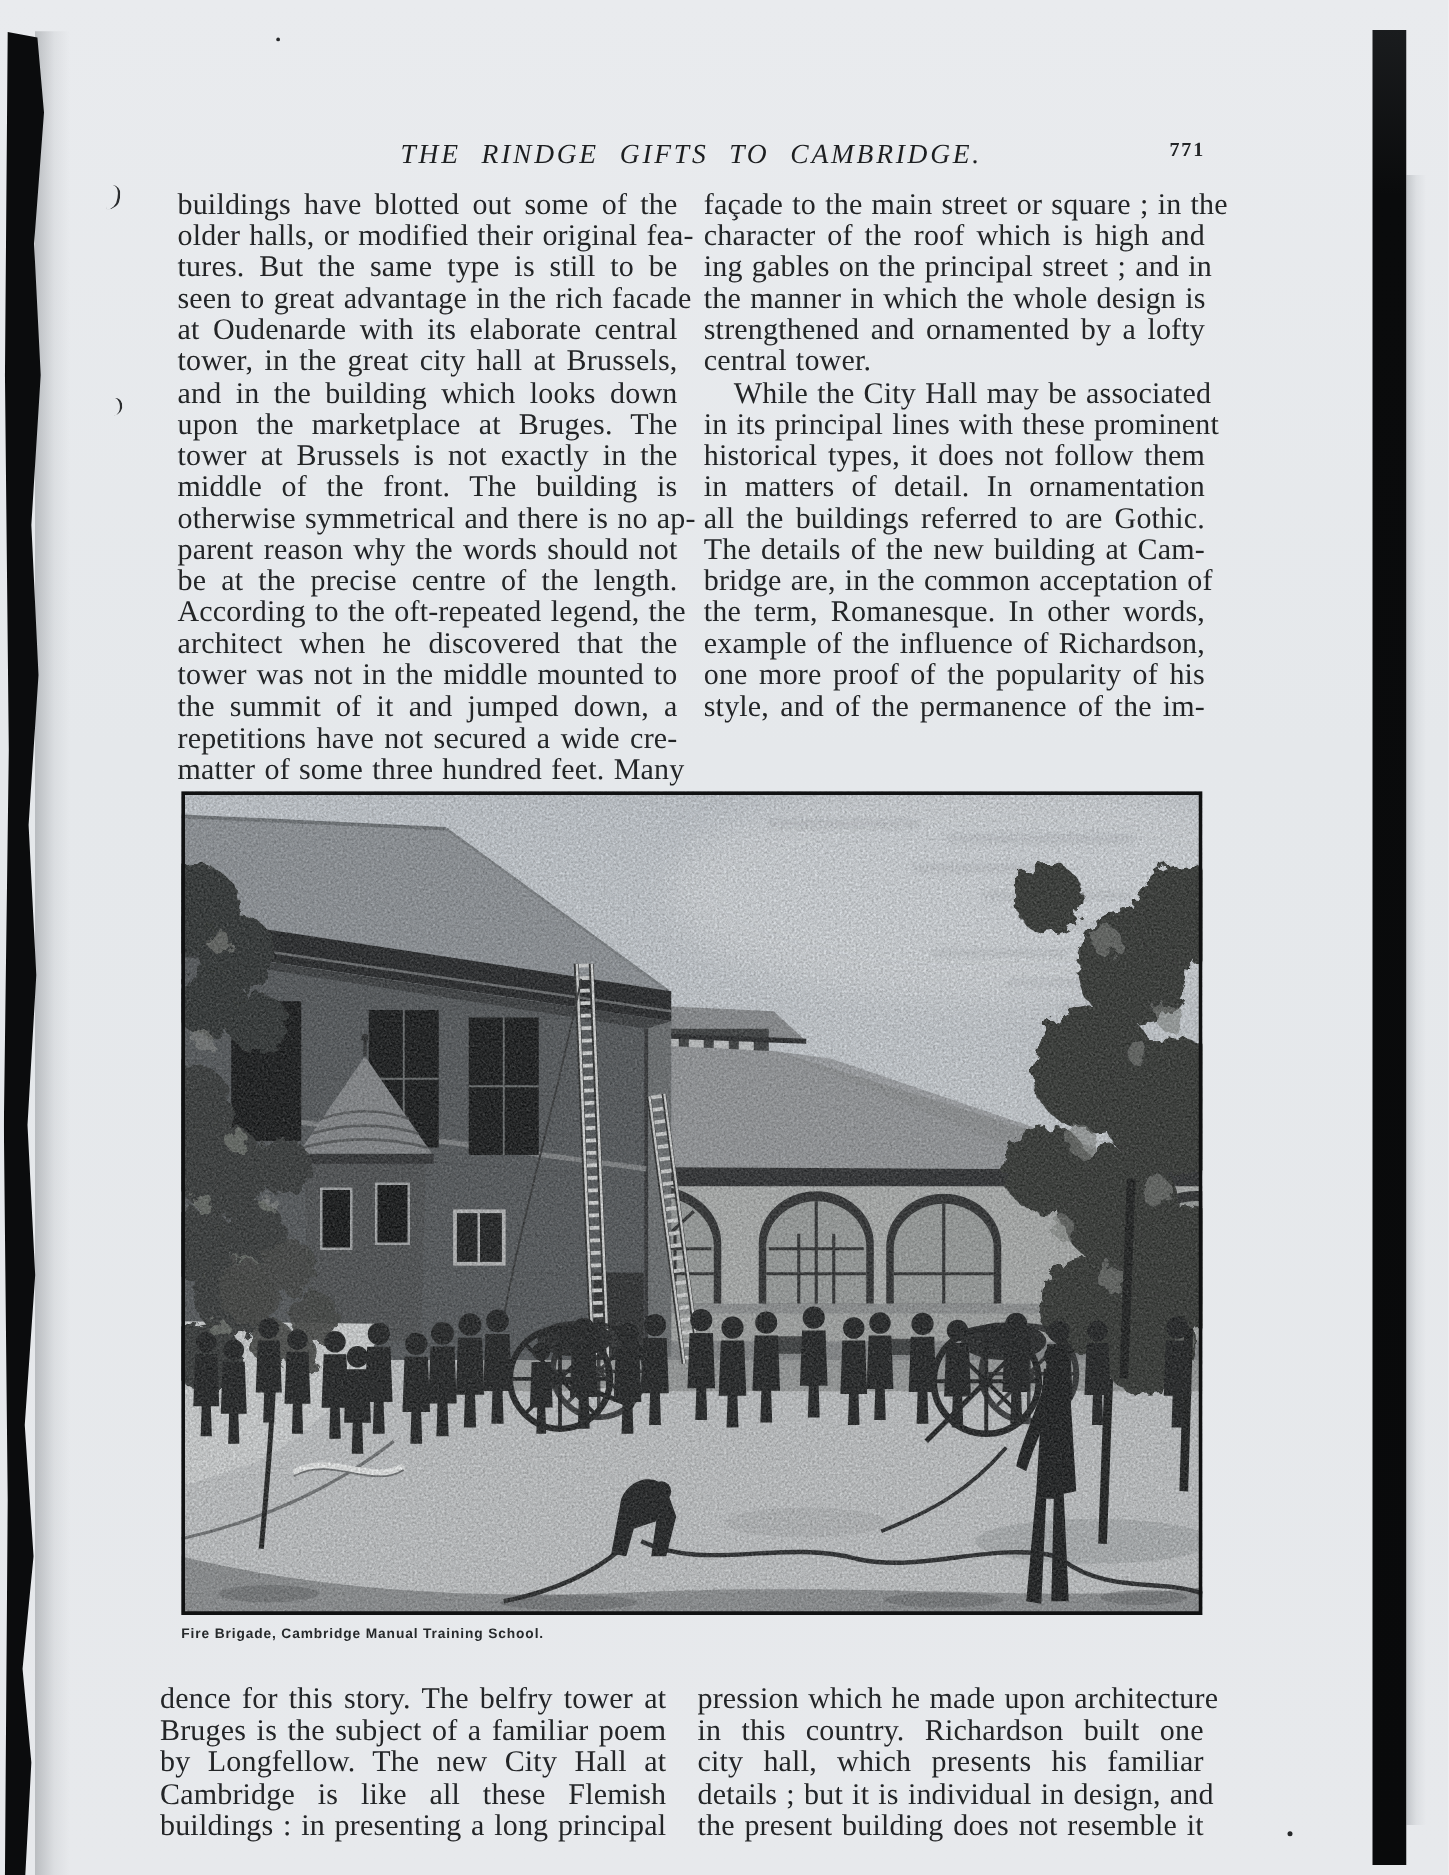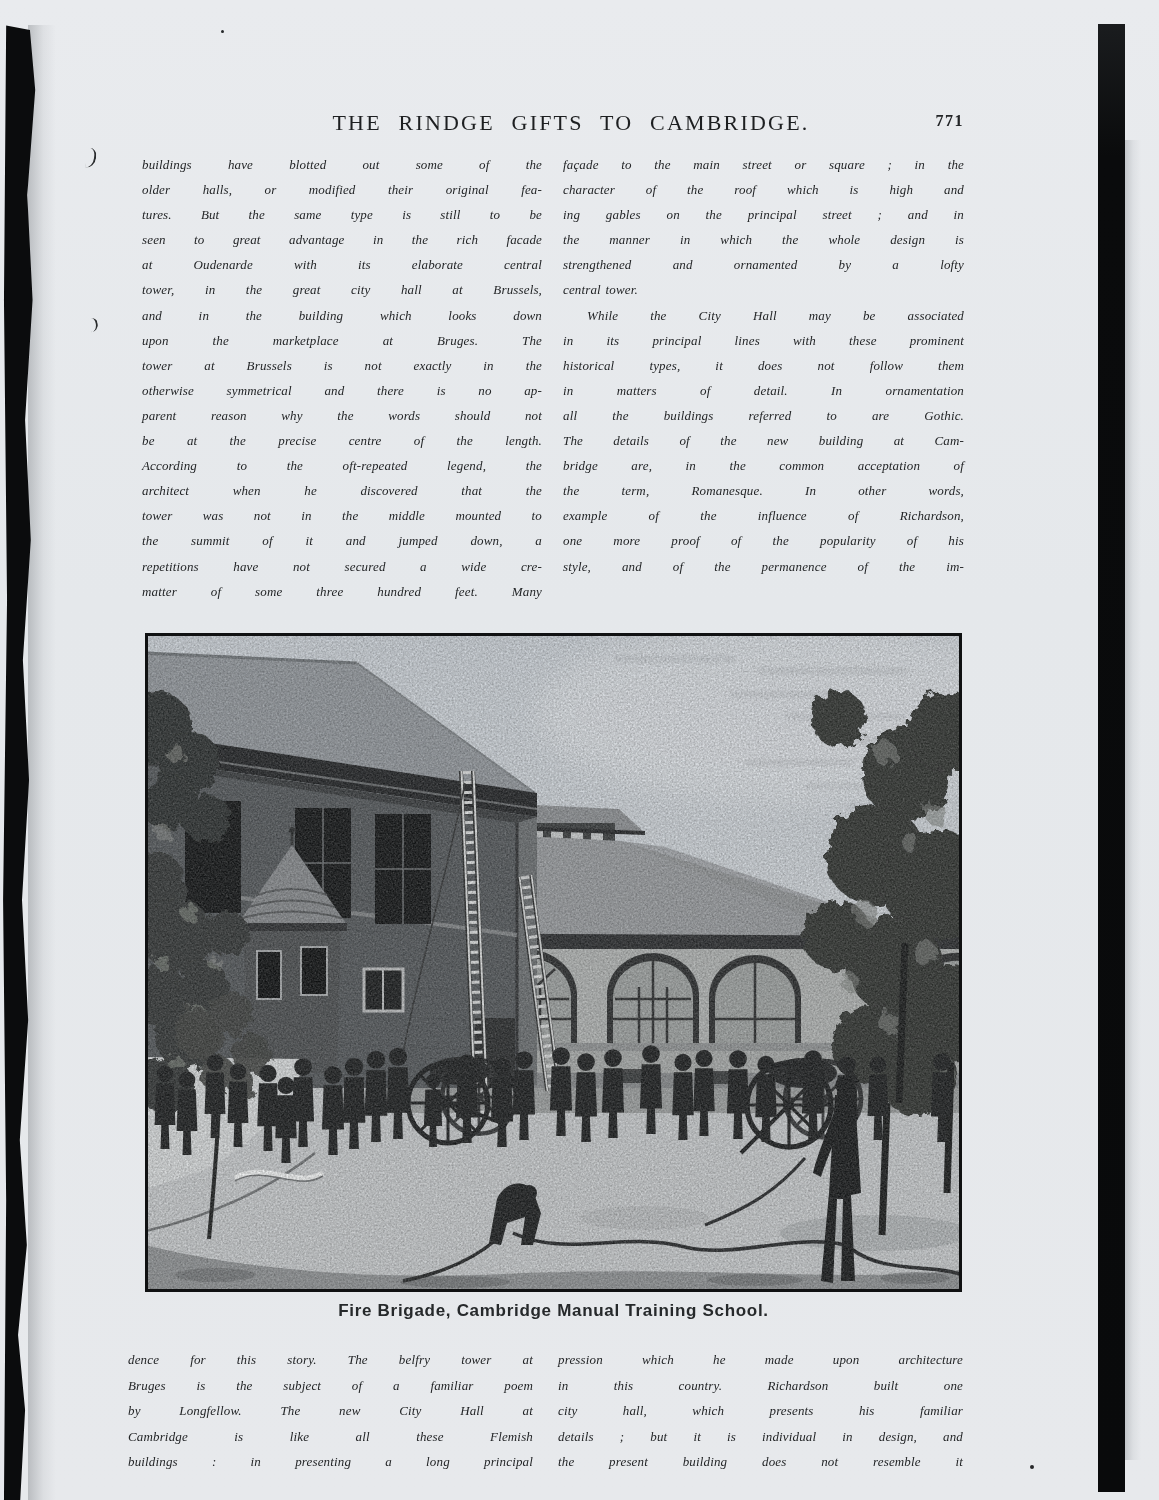--- a/index.html
+++ b/index.html
@@ -22,32 +22,32 @@
     background:linear-gradient(180deg,#1a1c1e 0%,#0a0b0c 9%,#090a0b 100%);
   }
   .bar-right-fringe{
     position:absolute;left:1125px;top:140px;width:16px;height:1320px;
     background:linear-gradient(90deg,rgba(110,116,122,.30),rgba(140,146,152,.12) 50%,transparent);
   }
   .dot{position:absolute;background:#26282a;border-radius:50%;}
   .mark-squiggle{position:absolute;border-right:2px solid #2a2c2e;border-radius:0 10px 14px 0;}
   
   .header{
-    position:absolute;left:160px;top:110px;width:822px;text-align:center;
-    font-size:22px;letter-spacing:2.2px;word-spacing:9px;color:#1d1f21;
+    position:absolute;left:142px;top:110px;width:822px;text-align:center;
+    font-style:italic;font-size:22px;letter-spacing:2.2px;word-spacing:9px;color:#1d1f21;
   }
   .pagenum{position:absolute;top:112px;left:880px;width:84px;text-align:right;font-size:16px;letter-spacing:1.5px;font-weight:bold;}
-  .col{position:absolute;font-size:13px;font-style:italic;}
+  .col{position:absolute;font-size:24px;}
   .tline{height:25.1px;line-height:25.1px;text-align:justify;text-align-last:justify;white-space:nowrap;letter-spacing:.15px;word-spacing:1.2px;}
   .col-bottom .tline{height:25.6px;line-height:25.6px;}
   .tline.nj{text-align-last:left;}
   .tline.ind{text-indent:24px;}
   .caption{
-    position:absolute;left:145px;top:1301px;width:817px;text-align:center;
-    font-family:"Liberation Sans",sans-serif;font-size:17px;font-weight:600;
+    position:absolute;left:145px;top:1301px;width:817px;
+    font-family:"Liberation Sans",sans-serif;font-size:11px;font-weight:600;
     letter-spacing:.7px;color:#26292b;
   }
   
   .photo-wrap{position:absolute;left:145px;top:633px;width:817px;height:659px;}
 </style>
 </head>
 <body>
 
 <div class="strip-left-shadow"></div>
 <div class="strip-left"></div>
@@ -64,20 +64,21 @@
 <div class="col" style="left:142px;top:152px;width:400px;">
     <div class="tline">buildings have blotted out some of the</div>
     <div class="tline">older halls, or modified their original fea-</div>
     <div class="tline">tures. But the same type is still to be</div>
     <div class="tline">seen to great advantage in the rich facade</div>
     <div class="tline">at Oudenarde with its elaborate central</div>
     <div class="tline">tower, in the great city hall at Brussels,</div>
     <div class="tline">and in the building which looks down</div>
     <div class="tline">upon the marketplace at Bruges. The</div>
     <div class="tline">tower at Brussels is not exactly in the</div>
+    <div class="tline">middle of the front. The building is</div>
     <div class="tline">otherwise symmetrical and there is no ap-</div>
     <div class="tline">parent reason why the words should not</div>
     <div class="tline">be at the precise centre of the length.</div>
     <div class="tline">According to the oft-repeated legend, the</div>
     <div class="tline">architect when he discovered that the</div>
     <div class="tline">tower was not in the middle mounted to</div>
     <div class="tline">the summit of it and jumped down, a</div>
     <div class="tline">repetitions have not secured a wide cre-</div>
     <div class="tline">matter of some three hundred feet. Many</div>
   </div>

